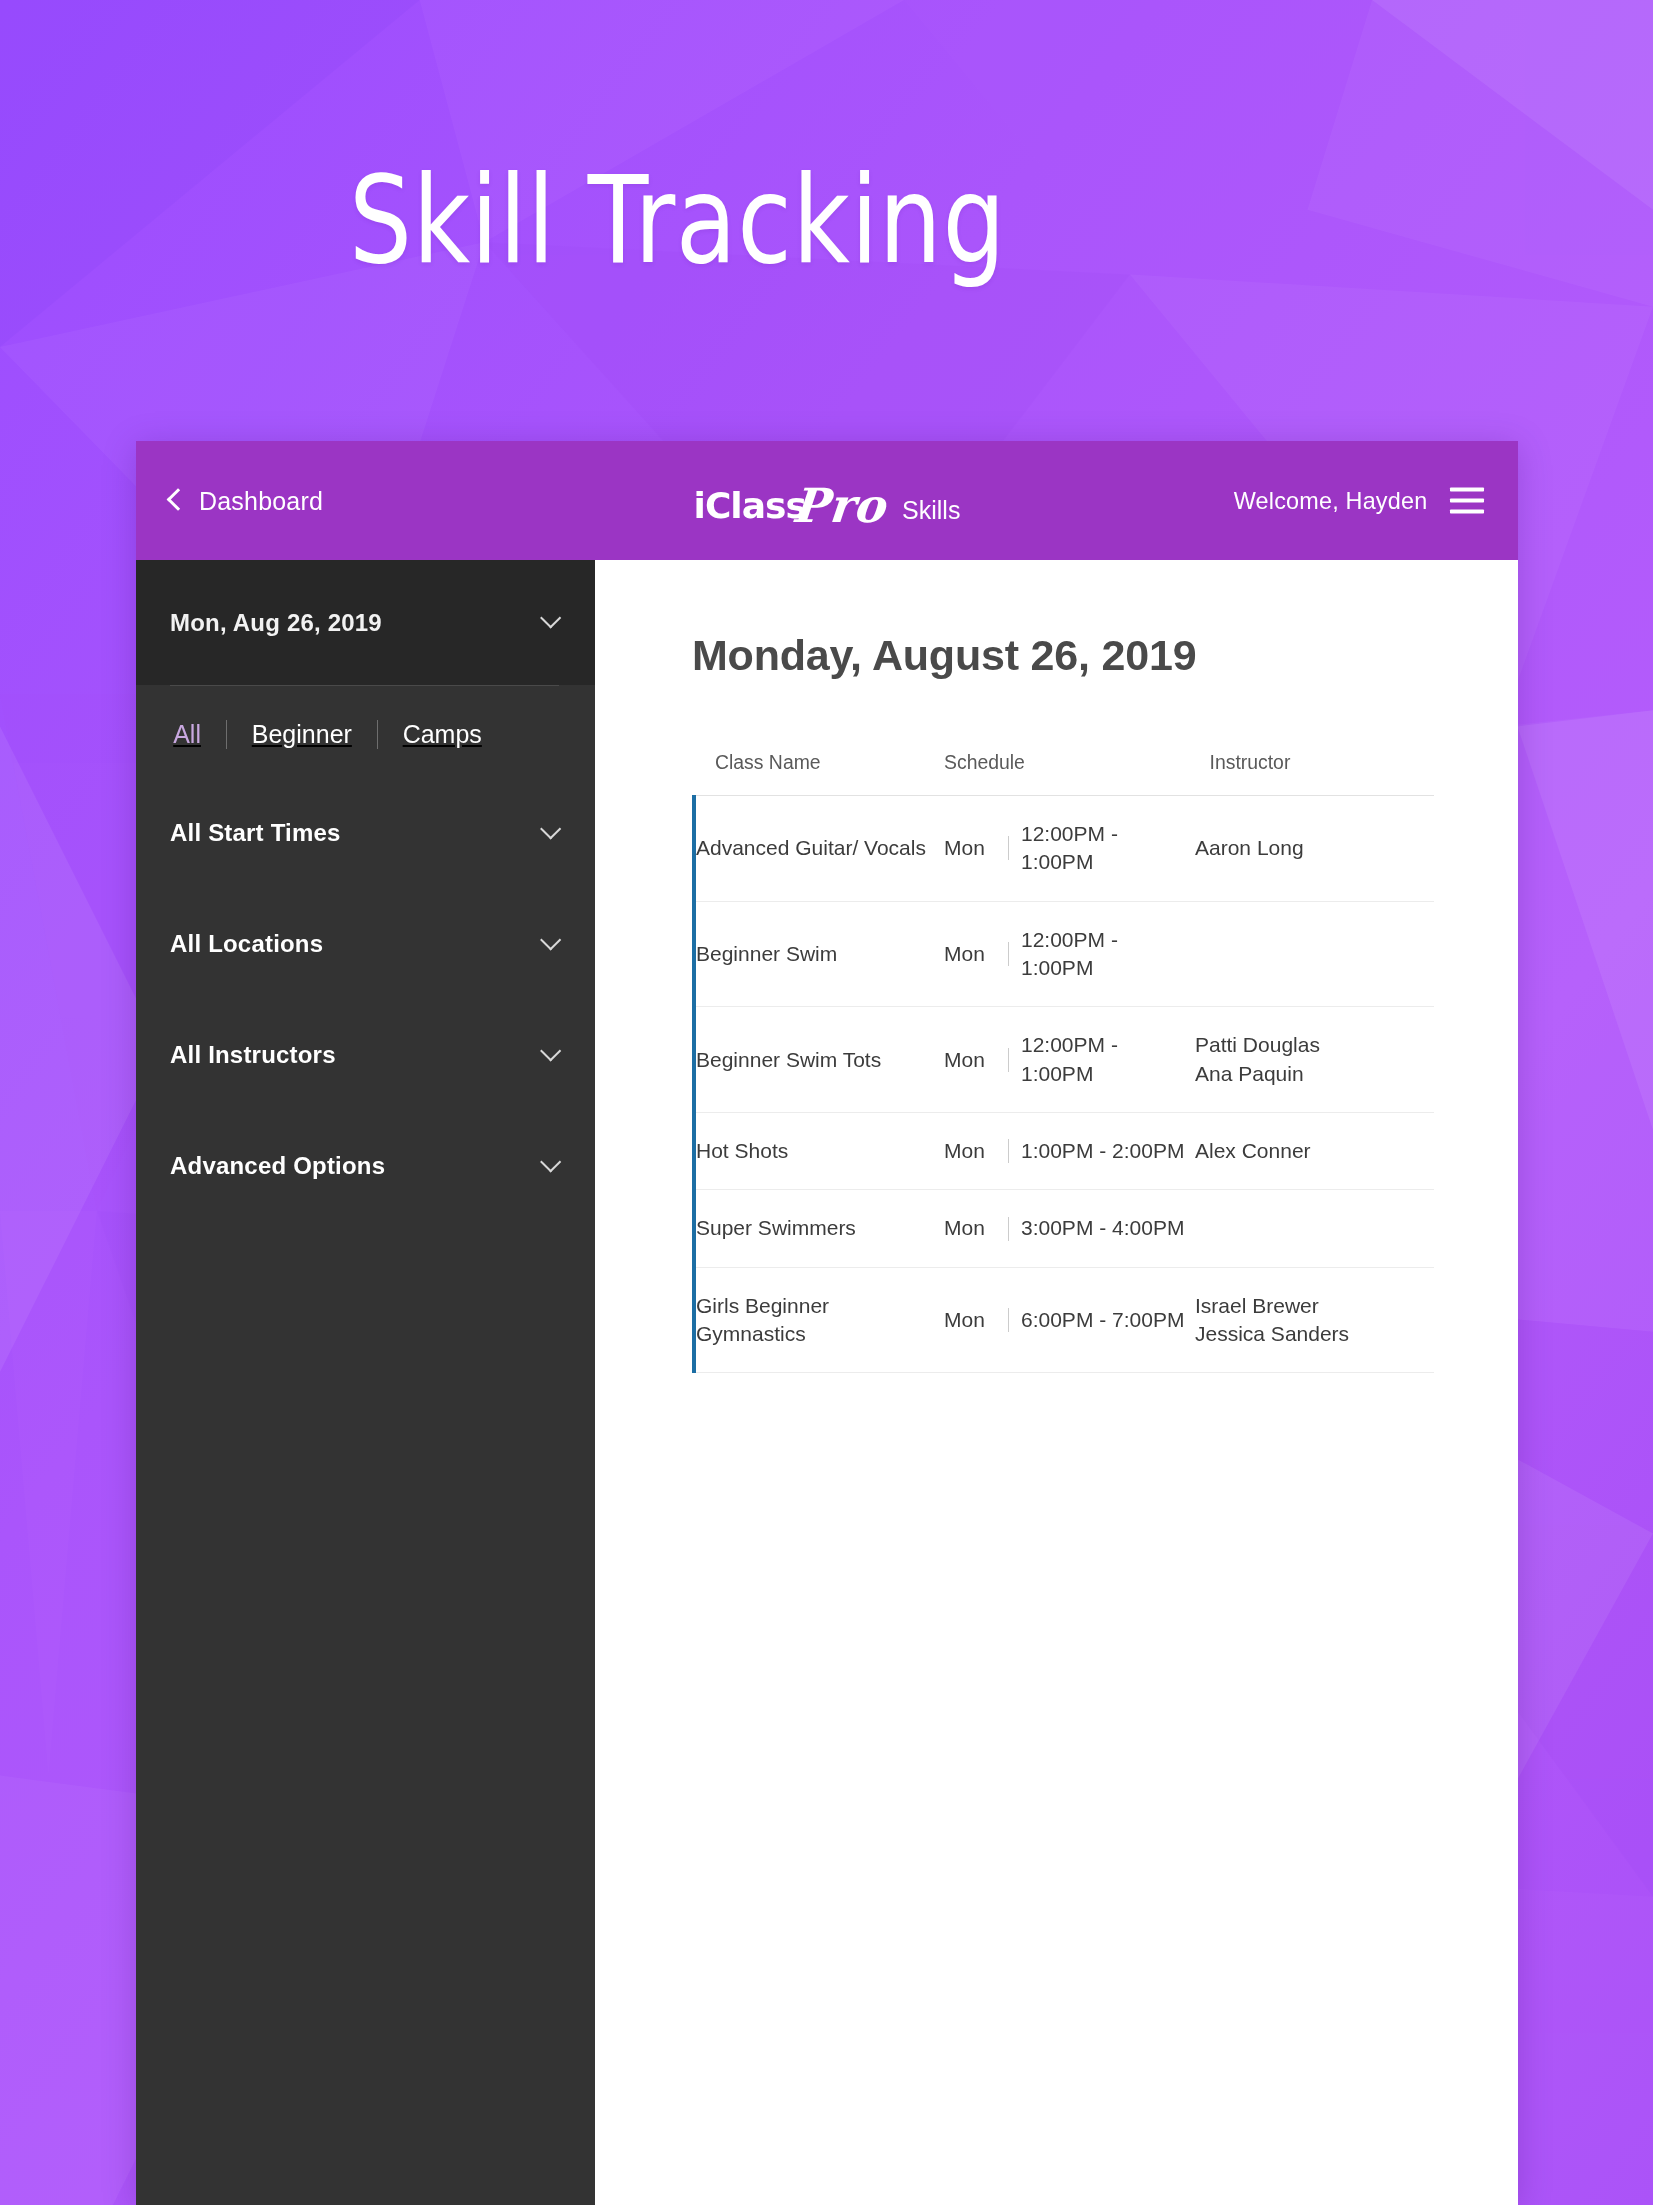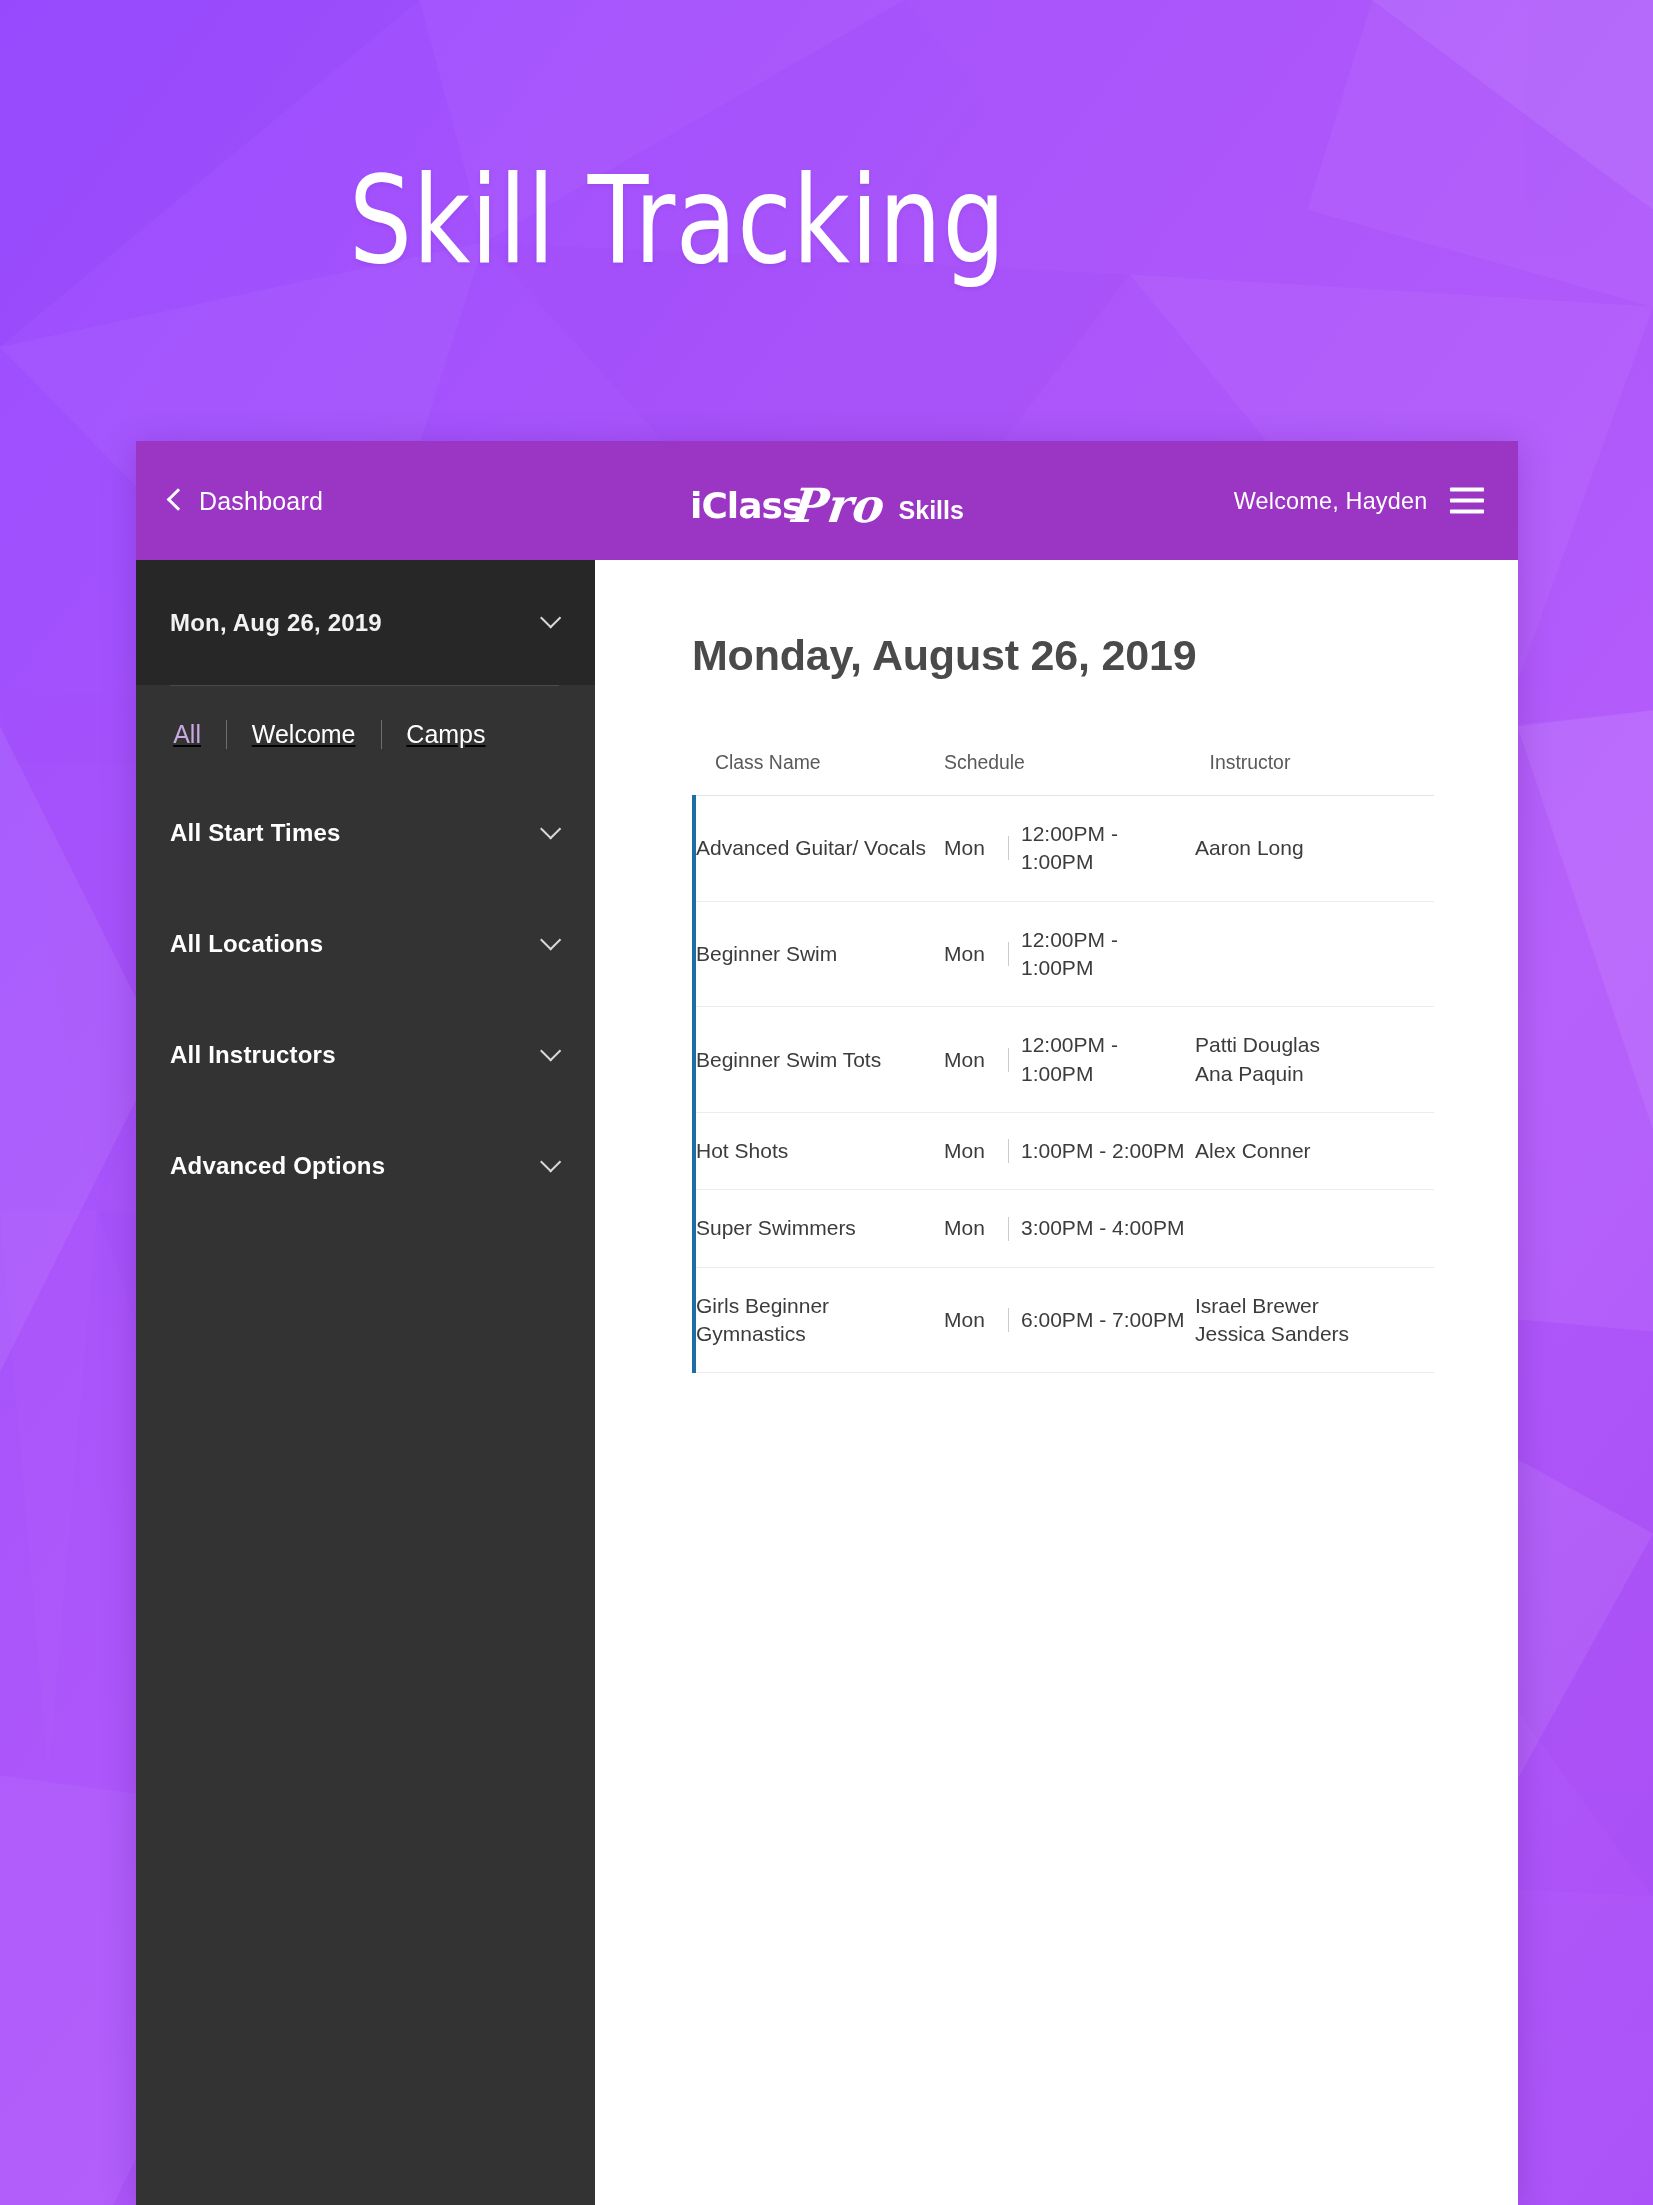--- a/index.html
+++ b/index.html
@@ -126,21 +126,21 @@
     font-size: 47px;
     font-weight: 700;
     color: #ffffff;
     margin-left: -9.7px;
     position: relative;
     top: 4.8px;
     transform: skewX(-8deg);
   }
   #brand-sub {
     font-size: 25px;
-    font-weight: 700;
+    font-weight: 400;
     color: #ffffff;
     position: relative;
     top: 1.6px;
   }
 
   #user-block {
     position: absolute;
     right: 34px;
     top: 50%;
     transform: translateY(-50%);
@@ -426,21 +426,21 @@
       <div id="date-selector">
         <span id="date-selector-label">Mon, Aug 26, 2019</span>
         <span class="chev-down"></span>
       </div>
 
       <div id="filter-divider"></div>
 
       <div id="type-tabs">
         <span class="type-tab active">All</span>
         <span class="tab-sep"></span>
-        <span class="type-tab">Welcome</span>
+        <span class="type-tab">Beginner</span>
         <span class="tab-sep"></span>
         <span class="type-tab">Camps</span>
       </div>
 
       <div id="filter-groups">
         <div class="filter-group">
           <span class="filter-group-label">All Start Times</span>
           <span class="chev-down"></span>
         </div>
         <div class="filter-group">

